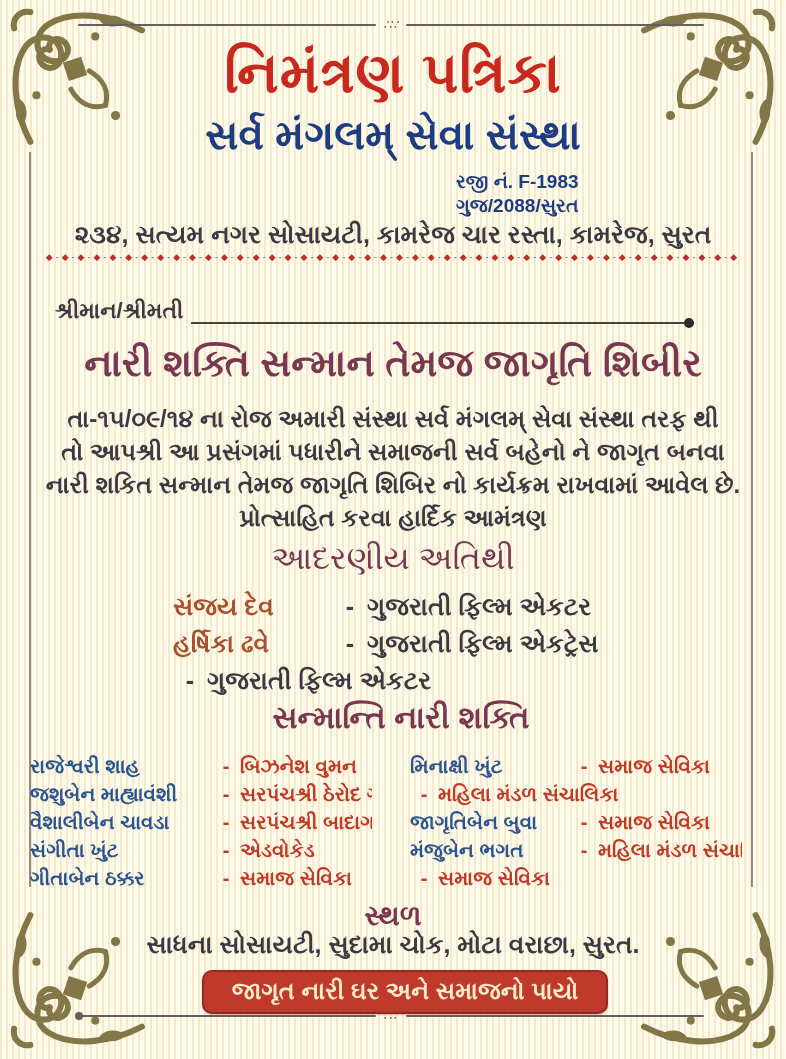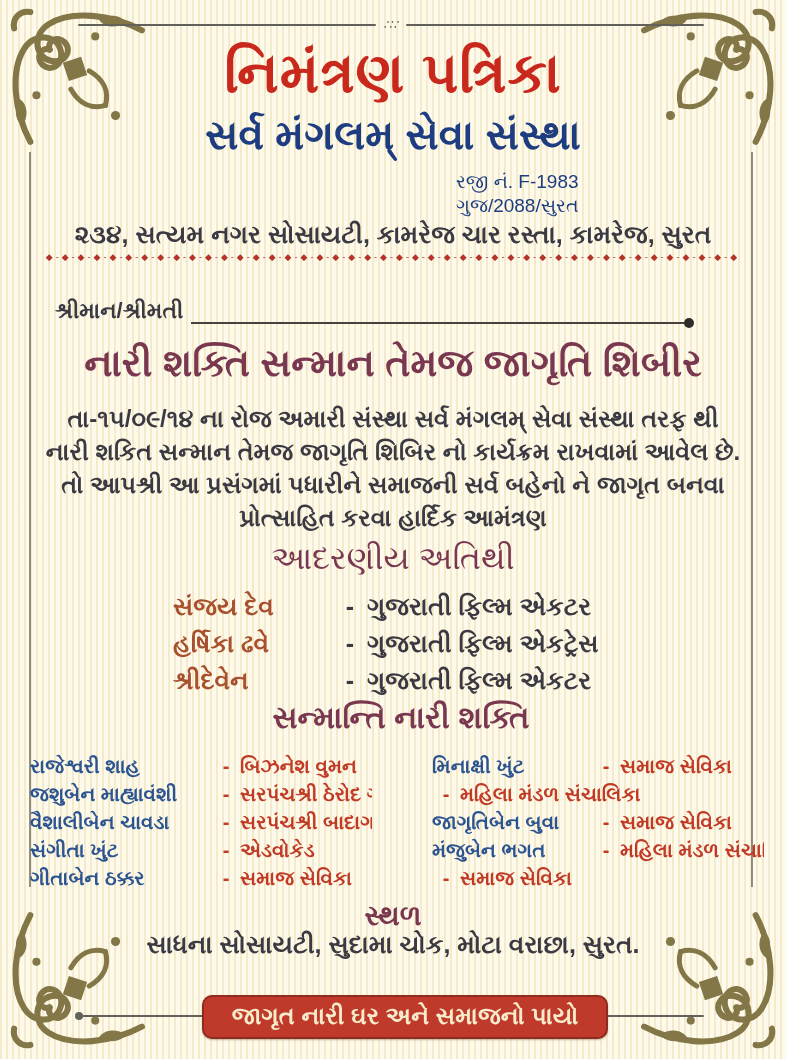--- a/index.html
+++ b/index.html
@@ -27,21 +27,21 @@
   
   .hframe { position:absolute; left:78px; right:82px; display:flex; align-items:center; gap:8px; color:var(--c-frame,#63625a); }
   .hframe .seg { flex:1; height:2px; background:var(--c-frame,#63625a); border-radius:2px; }
   .hframe .seg.dotted-ends { position:relative; }
   .hframe .seg.dotted-ends::before { content:""; position:absolute; left:-3px; top:-3px; width:8px; height:8px; border-radius:50%; background:var(--c-frame,#63625a); }
   .hframe .mid-dots { font-size:13px; line-height:10px; letter-spacing:-1px; color:var(--c-frame,#63625a); }
   .vframe { position:absolute; top:152px; bottom:172px; width:2px; background:var(--c-frame,#8b8874); opacity:.7; }
 
   .main-title { top:40px; font-size:56px; font-weight:bold; color:var(--c-title_red,#c9281c); letter-spacing:1px; }
   .org-name  { top:112px; font-size:41px; font-weight:bold; color:var(--c-org_blue,#1e3d80); }
-  .reg-block { top:170px; left:456px; font-size:19px; font-weight:normal; color:var(--c-org_blue,#223e7e); line-height:24px;text-align:center; }
+  .reg-block { top:170px; left:456px; font-size:19px; font-weight:bold; color:var(--c-org_blue,#223e7e); line-height:24px; }
   .address   { top:220px; font-size:25px; font-weight:bold; color:var(--c-body_dark,#35333b); }
   .ornament-row { top:252px; left:36px; right:36px; text-align:center; white-space:nowrap; overflow:hidden;
                   font-size:9px; letter-spacing:3px; color:var(--c-ornament_red,#b5342a); }
 
   .salutation-row { top:298px; left:55px; right:92px; display:flex; align-items:flex-end; font-size:22px; font-weight:bold; }
   .salutation-row .fill-line { flex:1; border-bottom:2px solid #45433b; margin-left:8px; height:26px; }
   .salutation-row .end-dot { width:10px; height:10px; border-radius:50%; background:#2e2c28; margin-left:-2px; margin-bottom:-4px; }
 
   .event-title { top:342px; font-size:38px; font-weight:bold; color:var(--c-maroon,#7a3750); }
   .body-text { top:402px; font-size:24px; font-weight:600; line-height:33px; color:var(--c-body_dark,#3b3941); }
@@ -49,32 +49,32 @@
   .guests-heading { top:540px; font-size:32px; font-weight:normal; color:var(--c-maroon,#7a3750); }
   .guest-list { top:588px; left:0; right:0; }
   .guest-row { width:440px; margin:0 auto; display:flex; font-size:25px; font-weight:bold; line-height:37px; }
   .guest-row .g-name { width:160px; color:var(--c-guest_name,#a9502f); }
   .guest-row .g-dash { width:34px; text-align:center; color:var(--c-body_dark,#3b3941); }
   .guest-row .g-role { flex:1; color:var(--c-body_dark,#3b3941); }
 
   .honorees-heading { top:700px; font-size:31px; font-weight:bold; color:var(--c-maroon,#7a3750);padding-left:16px; }
   .hon-col { top:752px; }
   .hon-col.left  { left:30px;  width:342px; }
-  .hon-col.right { left:392px; width:372px;padding-left:40px; }
+  .hon-col.right { left:370px; width:372px;padding-left:40px; }
   .hon-row { display:flex; font-size:20px; font-weight:bold; line-height:28px; white-space:nowrap;align-items:center; }
   .hon-col.left  .h-name { width:182px; }
   .hon-col.right .h-name { width:160px; }
   .h-name { color:var(--c-honoree_name,#2c5490); overflow:hidden; }
   .h-dash { width:28px; text-align:center; color:var(--c-role_red,#c03a26); }
   .h-role { flex:1; color:var(--c-role_red,#c03a26); overflow:hidden; }
 
   .venue-heading { top:900px; font-size:28px; font-weight:bold; color:var(--c-maroon,#993646); }
   .venue-address { top:930px; font-size:25px; font-weight:bold; color:var(--c-body_dark,#35333b); }
 
-  .banner-wrap { top:995px;padding-left:24px; }
+  .banner-wrap { top:970px;padding-left:24px; }
   .banner { display:inline-block; background:var(--c-banner_bg,#bf3a2b); color:var(--c-banner_text,#f6eccb);
             border:2px solid #8f2b1f; border-radius:10px; padding:5px 28px 7px;
             font-size:24px; font-weight:bold; box-shadow:0 1px 2px rgba(90,40,20,.35); }
 </style>
 </head>
 <body>
 
 <svg width="0" height="0" style="position:absolute" aria-hidden="true">
   <defs>
     <g id="flourish" fill="none" stroke="currentColor" stroke-width="6" stroke-linecap="round">
@@ -130,39 +130,38 @@
 
 <div class="abs salutation-row">
   <span>શ્રીમાન/શ્રીમતી</span>
   <span class="fill-line"></span>
   <span class="end-dot"></span>
 </div>
 
 <div class="abs center event-title">નારી શક્તિ સન્માન તેમજ જાગૃતિ શિબીર</div>
 <div class="abs center body-text">
   <div>તા-૧૫/૦૯/૧૪ ના રોજ અમારી સંસ્થા સર્વ મંગલમ્ સેવા સંસ્થા તરફ થી</div>
+  <div>તો આપશ્રી આ પ્રસંગમાં પધારીને સમાજની સર્વ બહેનો ને જાગૃત બનવા</div>
   <div>નારી શકિત સન્માન તેમજ જાગૃતિ શિબિર નો કાર્યક્રમ રાખવામાં આવેલ છે.</div>
-  <div>તો આપશ્રી આ પ્રસંગમાં પધારીને સમાજની સર્વ બહેનો ને જાગૃત બનવા</div>
   <div>પ્રોત્સાહિત કરવા હાર્દિક આમંત્રણ</div>
 </div>
 
 <div class="abs center guests-heading">આદરણીય અતિથી</div>
 <div class="abs guest-list">
   <div class="guest-row">
     <span class="g-name">સંજય દેવ</span>
     <span class="g-dash">-</span>
     <span class="g-role">ગુજરાતી ફિલ્મ એકટર</span>
   </div>
   <div class="guest-row">
     <span class="g-name">હર્ષિકા ઢવે</span>
     <span class="g-dash">-</span>
     <span class="g-role">ગુજરાતી ફિલ્મ એકટ્રેસ</span>
   </div>
   <div class="guest-row">
-    <span class="g-name">શ્રીદેવેન</span>
     <span class="g-dash">-</span>
     <span class="g-role">ગુજરાતી ફિલ્મ એકટર</span>
   </div>
 </div>
 
 <div class="abs center honorees-heading">સન્માન્તિ નારી શક્તિ</div>
 
 <div class="abs hon-col left">
   <div class="hon-row">
     <span class="h-name">રાજેશ્વરી શાહ</span>

